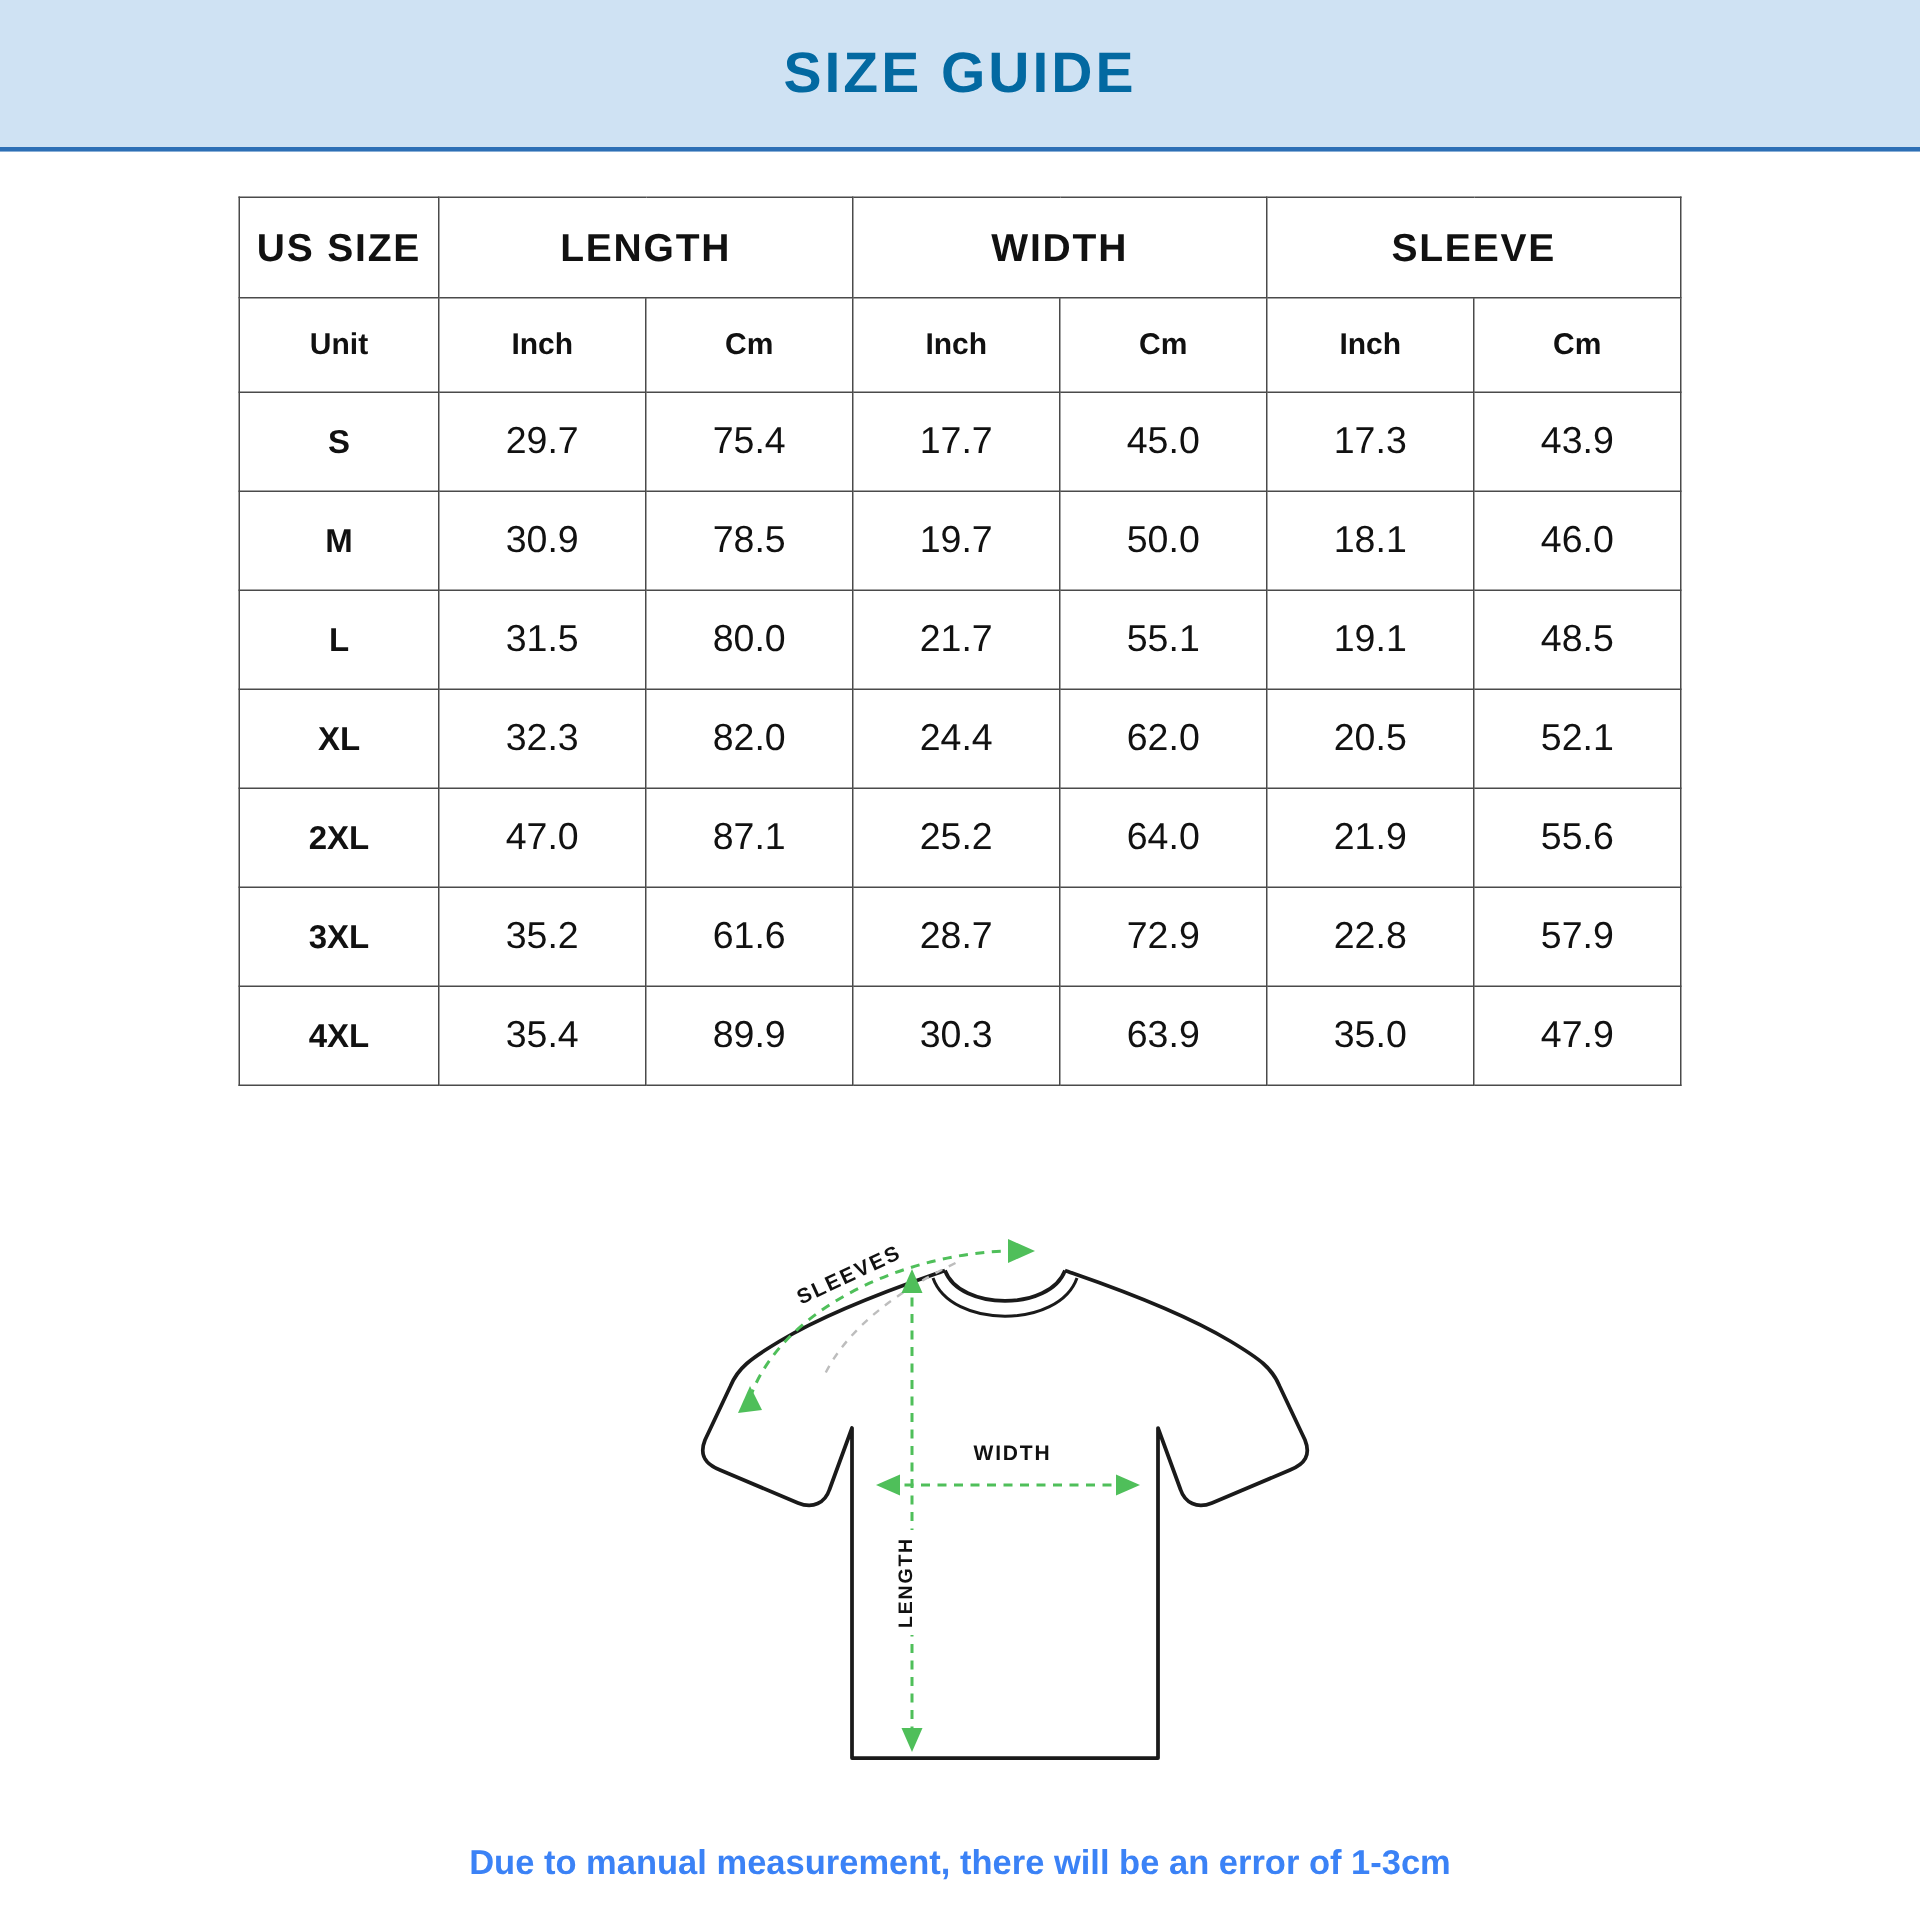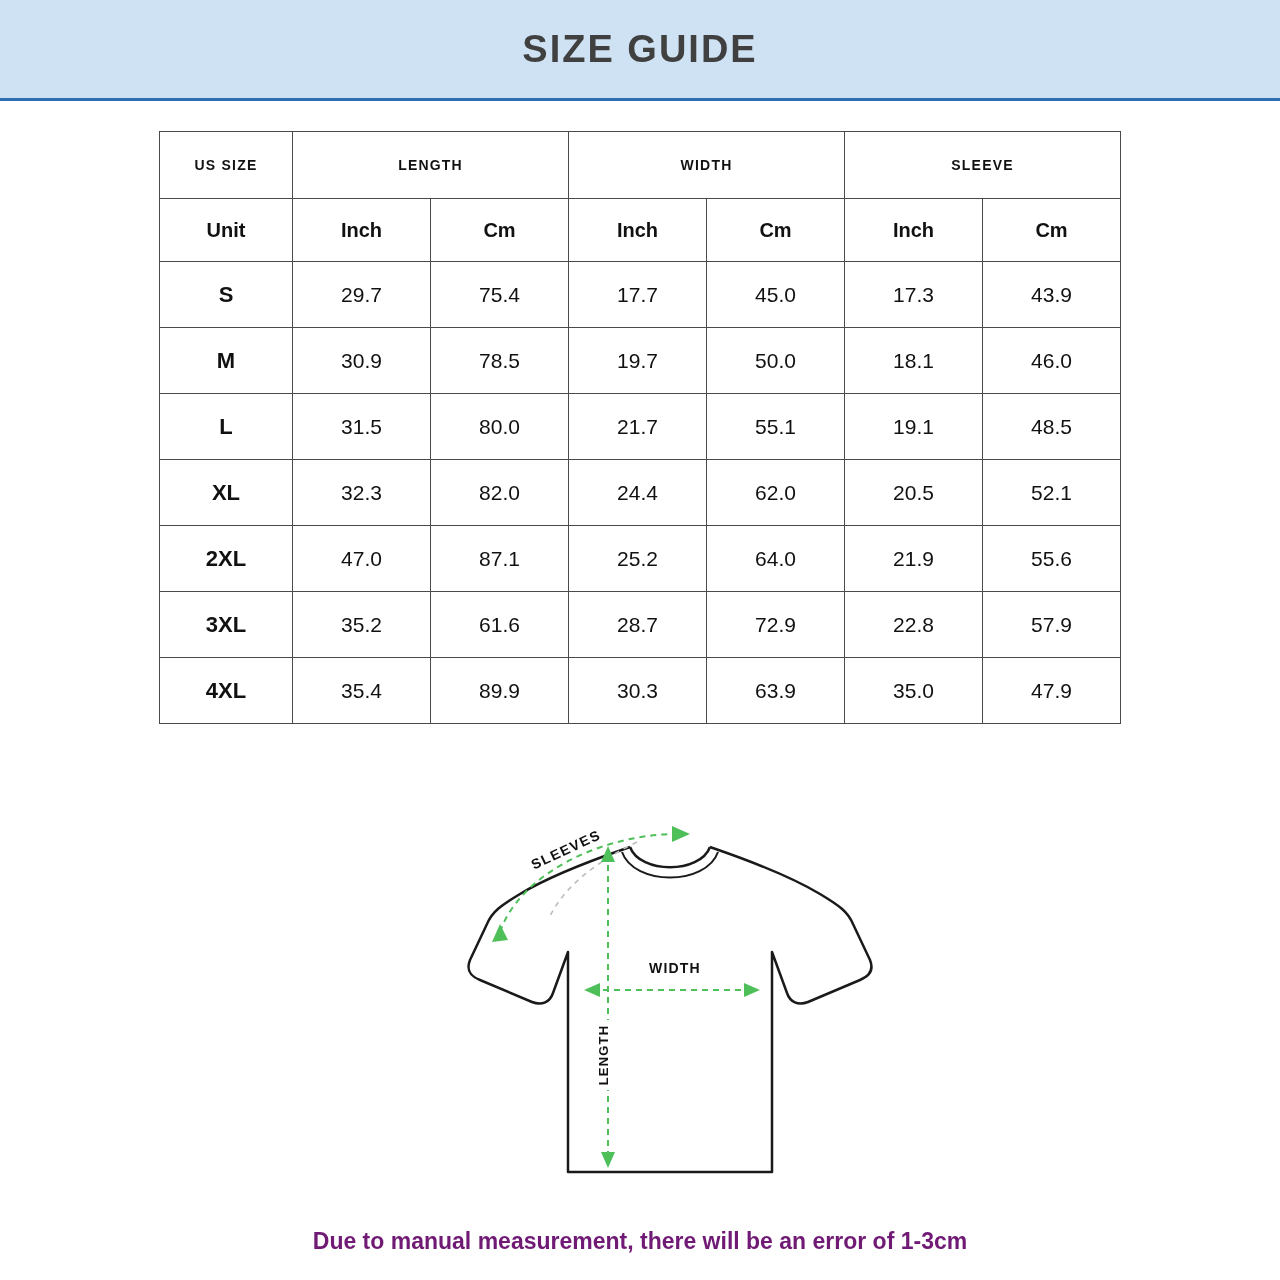--- a/index.html
+++ b/index.html
@@ -26,21 +26,21 @@
     background: #cfe2f3;
     border-bottom: 3px solid #2d6fb5;
     display: flex;
     align-items: center;
     justify-content: center;
   }
   .header-title {
     font-size: 38px;
     font-weight: bold;
     letter-spacing: 2px;
-    color: #404040;
+    color: #0369a1;
     font-family: "Liberation Sans", sans-serif;
   }
 
   
   .table-wrap {
     position: absolute;
     top: 131px;
     left: 159px;
     width: 962px;
   }
@@ -51,33 +51,33 @@
   }
   table.size-table td, table.size-table th {
     border: 1px solid #4a4a4a;
     text-align: center;
     vertical-align: middle;
     background: #ffffff;
     padding: 0;
   }
   .row-group-head td {
     height: 66px;
-    font-size: 14px;
+    font-size: 26px;
     font-weight: bold;
     letter-spacing: 1.2px;
   }
   .row-unit td {
     height: 62px;
     font-size: 20px;
     font-weight: bold;
     margin-top: 12px;
   }
   .data-row td {
     height: 65px;
-    font-size: 21px;
+    font-size: 25px;
   }
   .data-row td.size-cell {
     font-weight: bold;
     font-size: 22px;
   }
 
   
   col.c-size { width: 133px; }
   col.c-num  { width: 138px; }
 
@@ -90,21 +90,21 @@
     height: 390px;
   }
 
   
   .footer-note {
     position: absolute;
     top: 1228px;
     left: 0;
     width: 1280px;
     text-align: center;
-    color: #701a75;
+    color: #3b82f6;
     font-size: 23px;
     font-weight: bold;
     font-family: "Liberation Sans", sans-serif;
   }
 </style>
 </head>
 <body>
 
 <div class="header-band">
   <div class="header-title">SIZE GUIDE</div>

